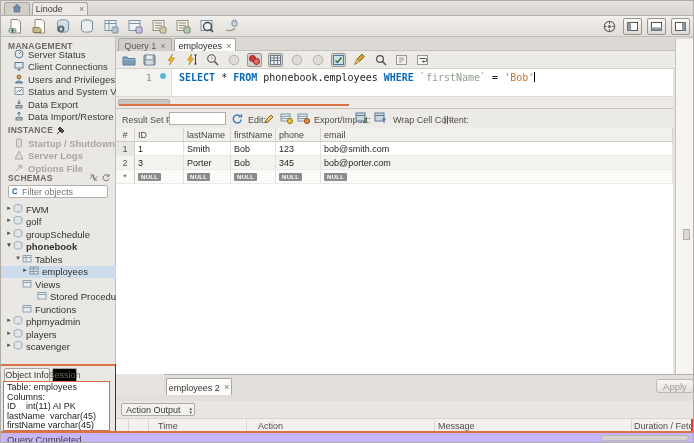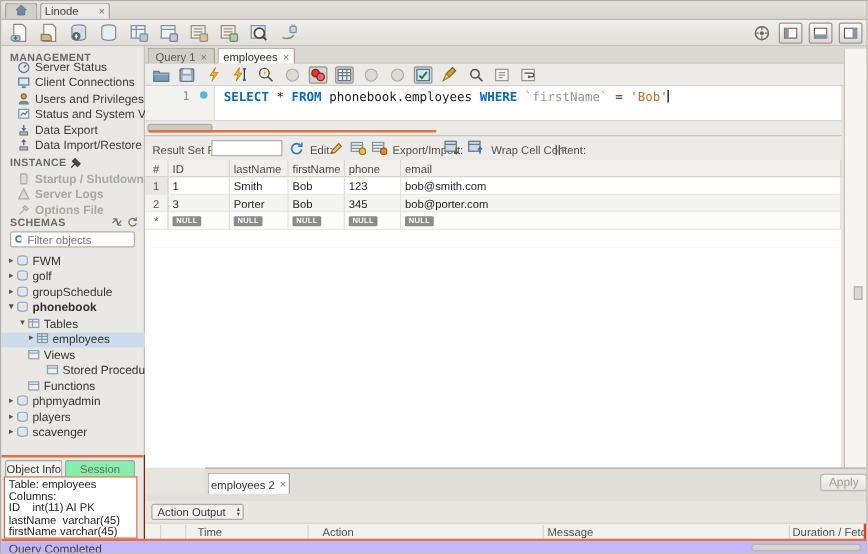--- a/index.html
+++ b/index.html
@@ -43,21 +43,21 @@
   .trow.sel{background:#cddcea;}
   .trow.bold{font-weight:bold;}
   .arr{width:8px;text-align:center;font-size:7px;color:#55524c;flex:none;}
   .ticon{flex:none;margin-right:3px;}
 
   
   #objinfo{left:0;top:363px;width:115px;height:69px;background:#eae8e4;border-right:1px solid #7f1d1d;box-sizing:border-box;}
   .oitab{position:absolute;top:4px;height:13px;border:1px solid #a8a5a0;border-bottom:none;
     border-radius:2px 2px 0 0;font-size:9px;display:flex;align-items:center;justify-content:center;box-sizing:border-box;}
   .oitab.active{left:3px;width:46px;background:#f4f3f0;color:#33322f;}
-  .oitab.idle{left:51px;width:56px;background:#86efac;color:#6b6862;justify-content:center;}
+  .oitab.idle{left:51px;width:25px;background:#000000;color:#6b6862;justify-content:center;}
   #oibox{position:absolute;left:2px;top:17px;width:107px;height:50px;background:#fff;
     border:1px solid #d96f42;box-sizing:border-box;padding:1px 3px;overflow:hidden;}
   #oibox .line{font-size:9px;line-height:9.6px;white-space:pre;color:#1b1b1b;}
 
   
   #statusbar{left:0;top:432px;width:694px;height:11px;background:#c4b5fd;}
   #statusbar .txt{position:absolute;left:6px;top:1px;font-size:9.5px;color:#45423d;}
   #hthumb{position:absolute;left:600px;top:2px;width:88px;height:6px;background:#d7d4cf;
     border:1px solid #b9b6b1;border-radius:3px;box-sizing:border-box;}
 

